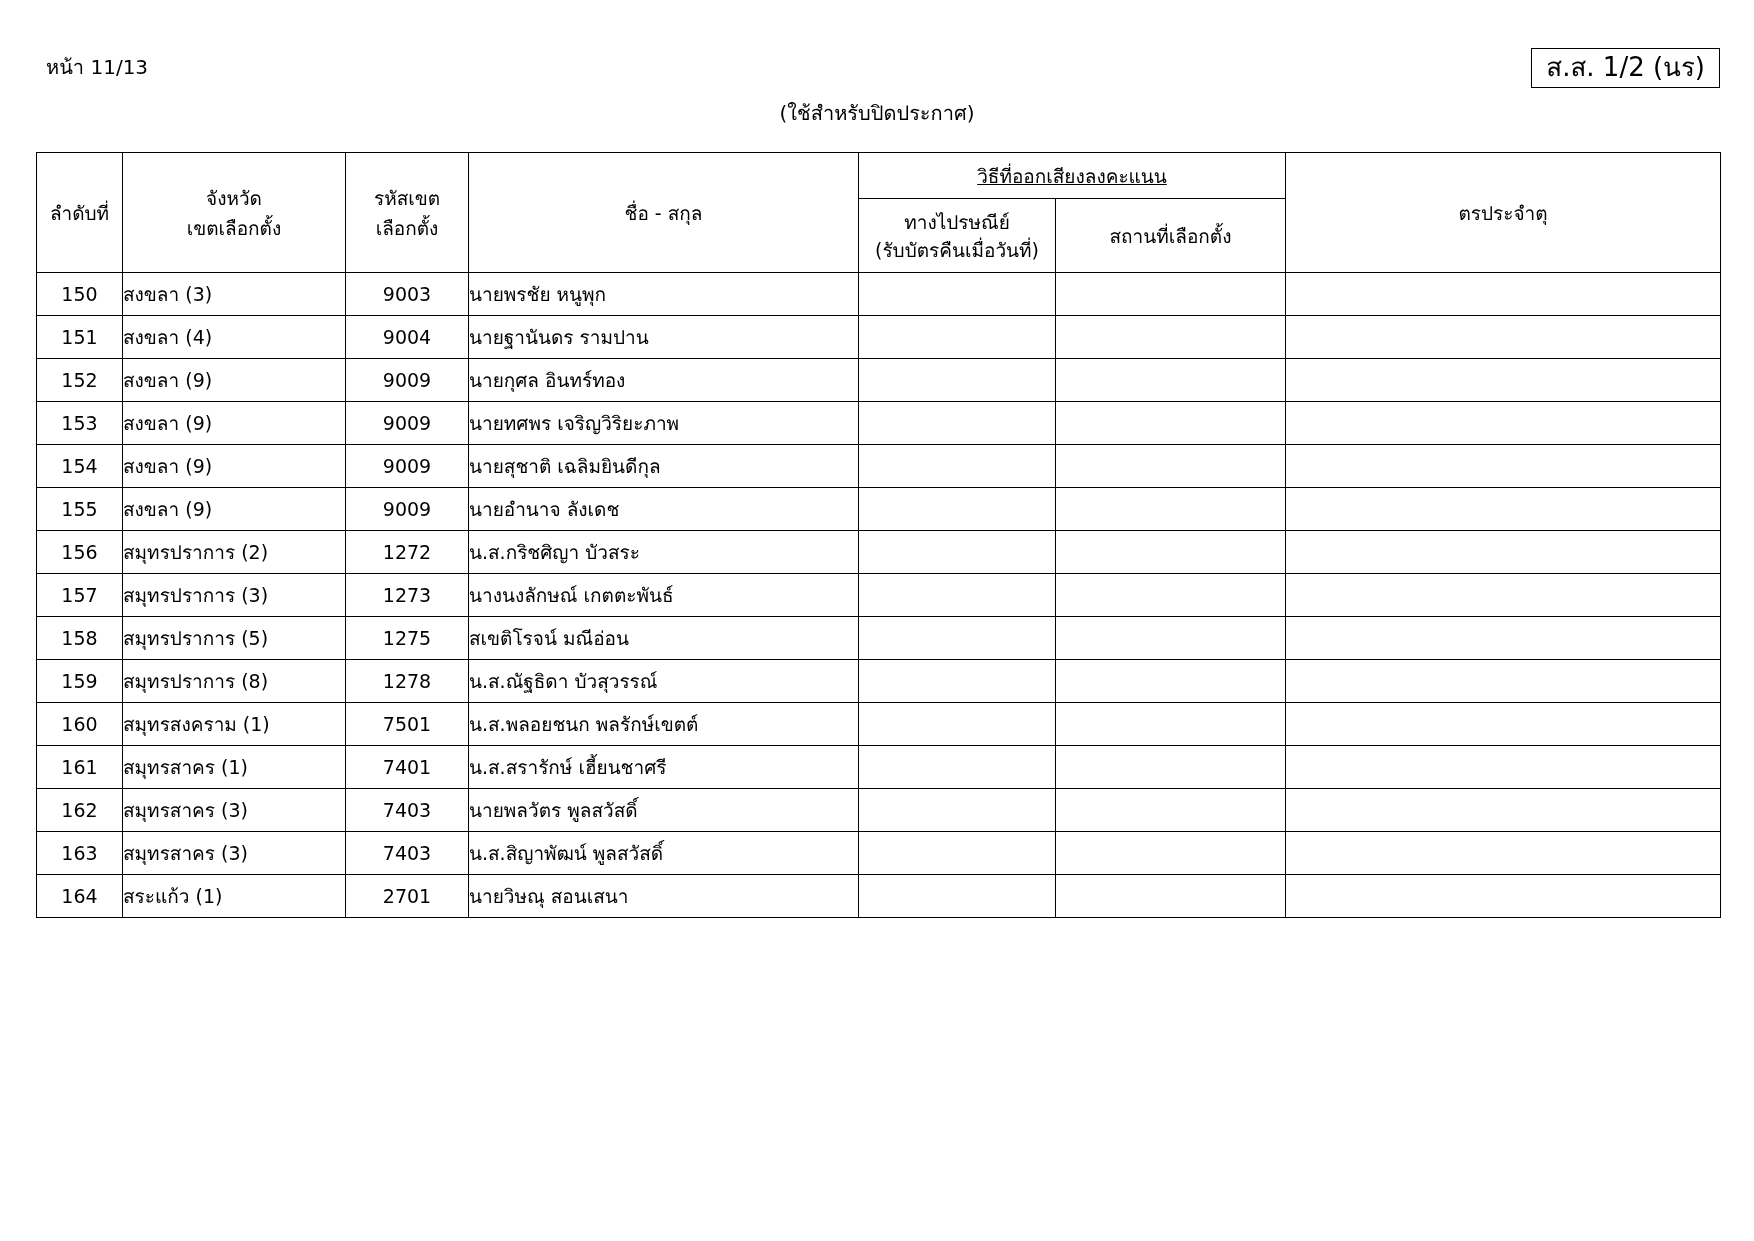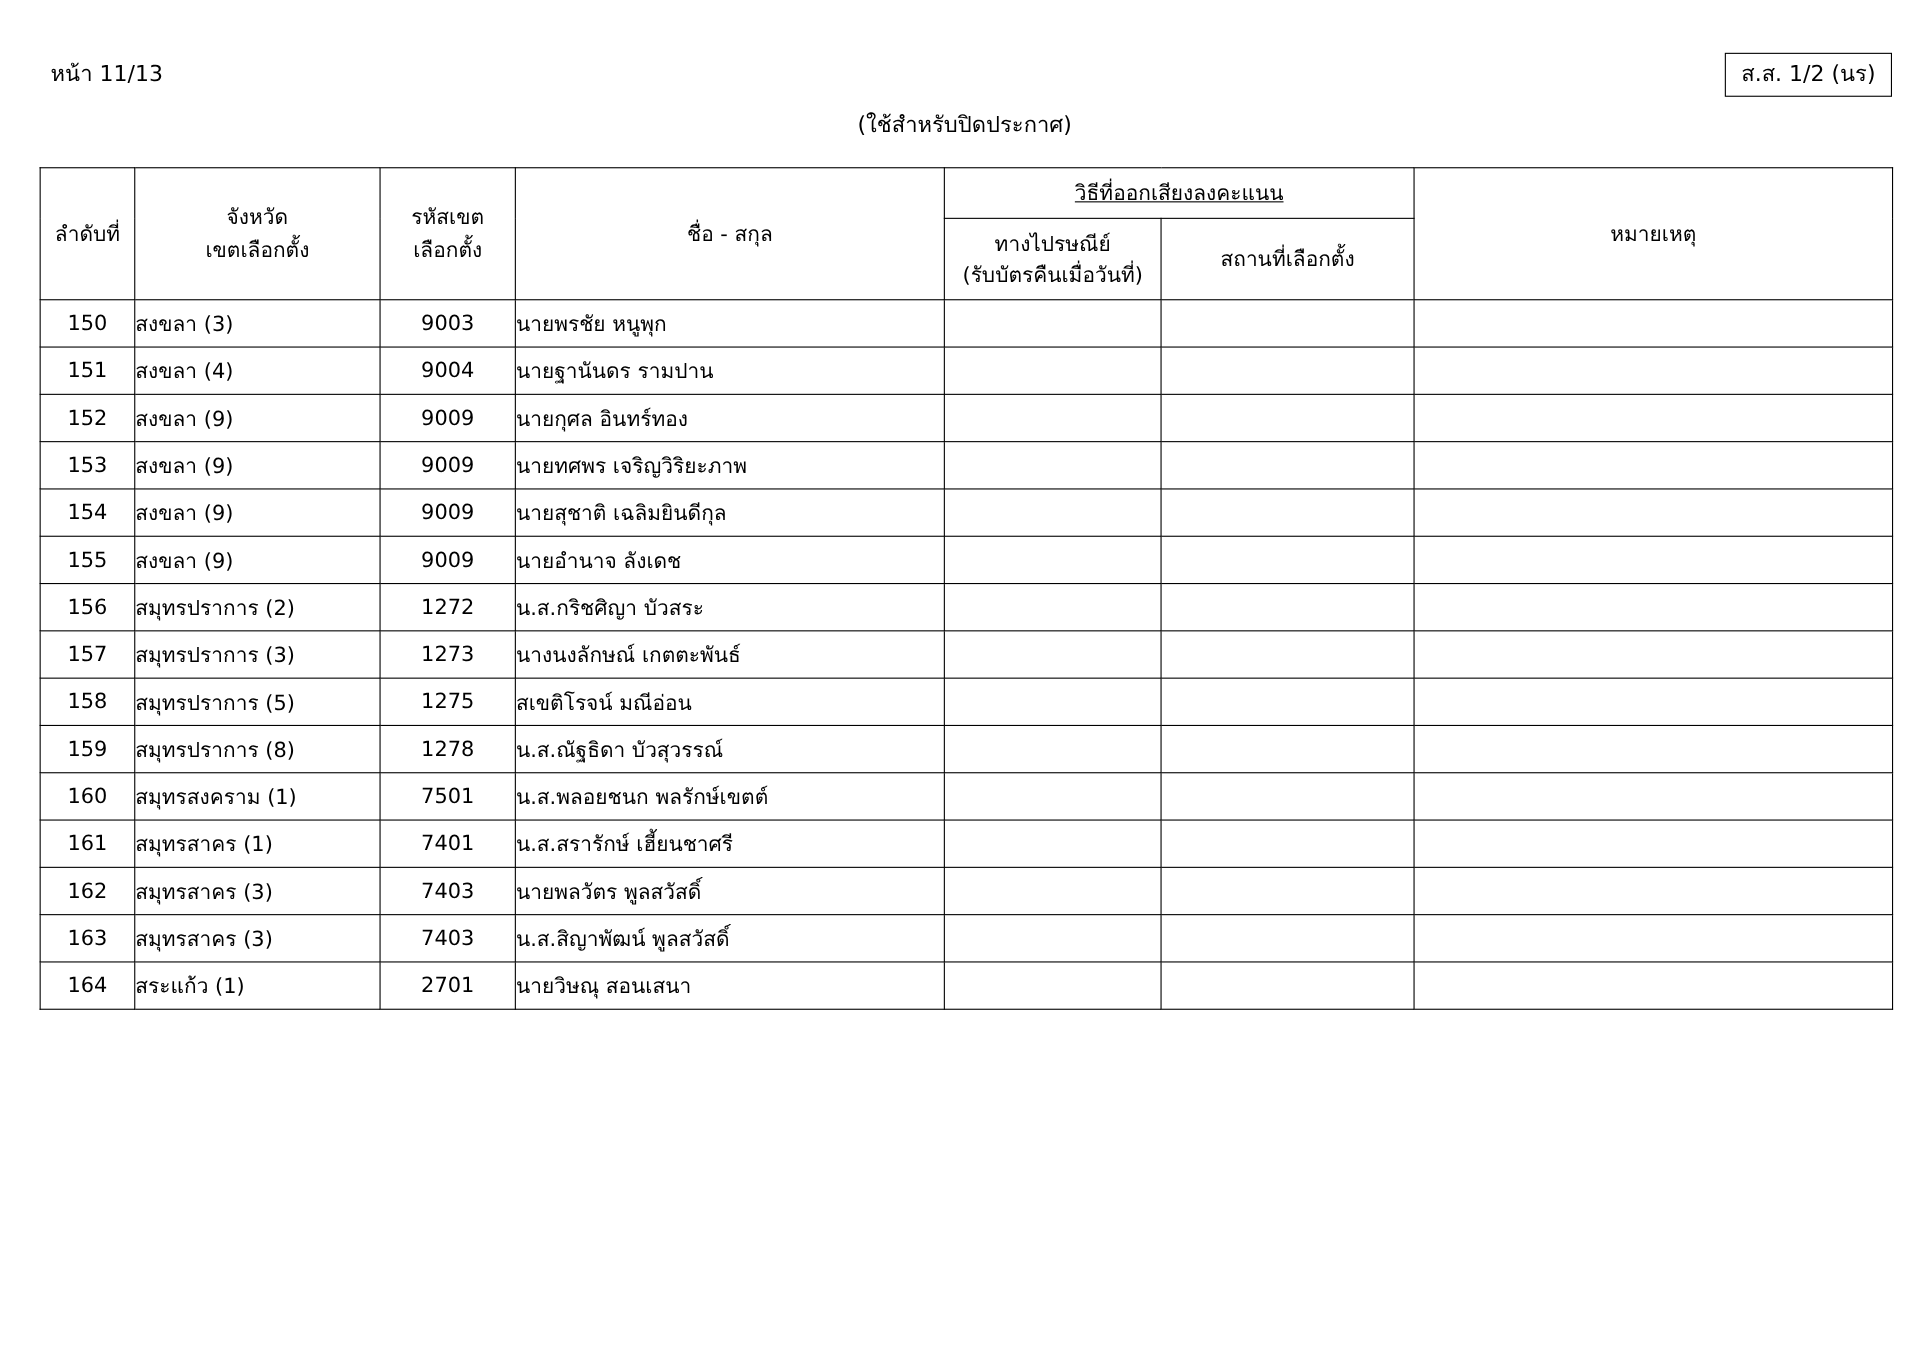--- a/index.html
+++ b/index.html
@@ -37,21 +37,21 @@
     font-size: 20px;
     line-height: 26px;
     white-space: nowrap;
   }
   .form-code-box {
     position: absolute;
     right: 34px;
     top: 0px;
     border: 1.6px solid #000;
     padding: 6px 14px 8px 14px;
-    font-size: 20px;
+    font-size: 26px;
     line-height: 24px;
     white-space: nowrap;
   }
 
   .subtitle {
     position: absolute;
     top: 99px;
     left: 0;
     width: 1754px;
     text-align: center;
@@ -157,21 +157,21 @@
             <span class="h-line1">รหัสเขต</span>
             <span class="h-line2">เลือกตั้ง</span>
           </th>
           <th class="th-name" rowspan="2">
             <span class="h-single">ชื่อ - สกุล</span>
           </th>
           <th class="th-method" colspan="2">
             <span class="h-single">วิธีที่ออกเสียงลงคะแนน</span>
           </th>
           <th class="th-remark" rowspan="2">
-            <span class="h-single">หมายเหตุ</span>
+            <span class="h-single">ตรประจำตุ</span>
           </th>
         </tr>
         <tr>
           <th class="th-post cell-sub">
             <span class="sub-l1">ทางไปรษณีย์</span>
             <span class="sub-l2">(รับบัตรคืนเมื่อวันที่)</span>
           </th>
           <th class="th-place cell-sub">
             <span class="h-single">สถานที่เลือกตั้ง</span>
           </th>

